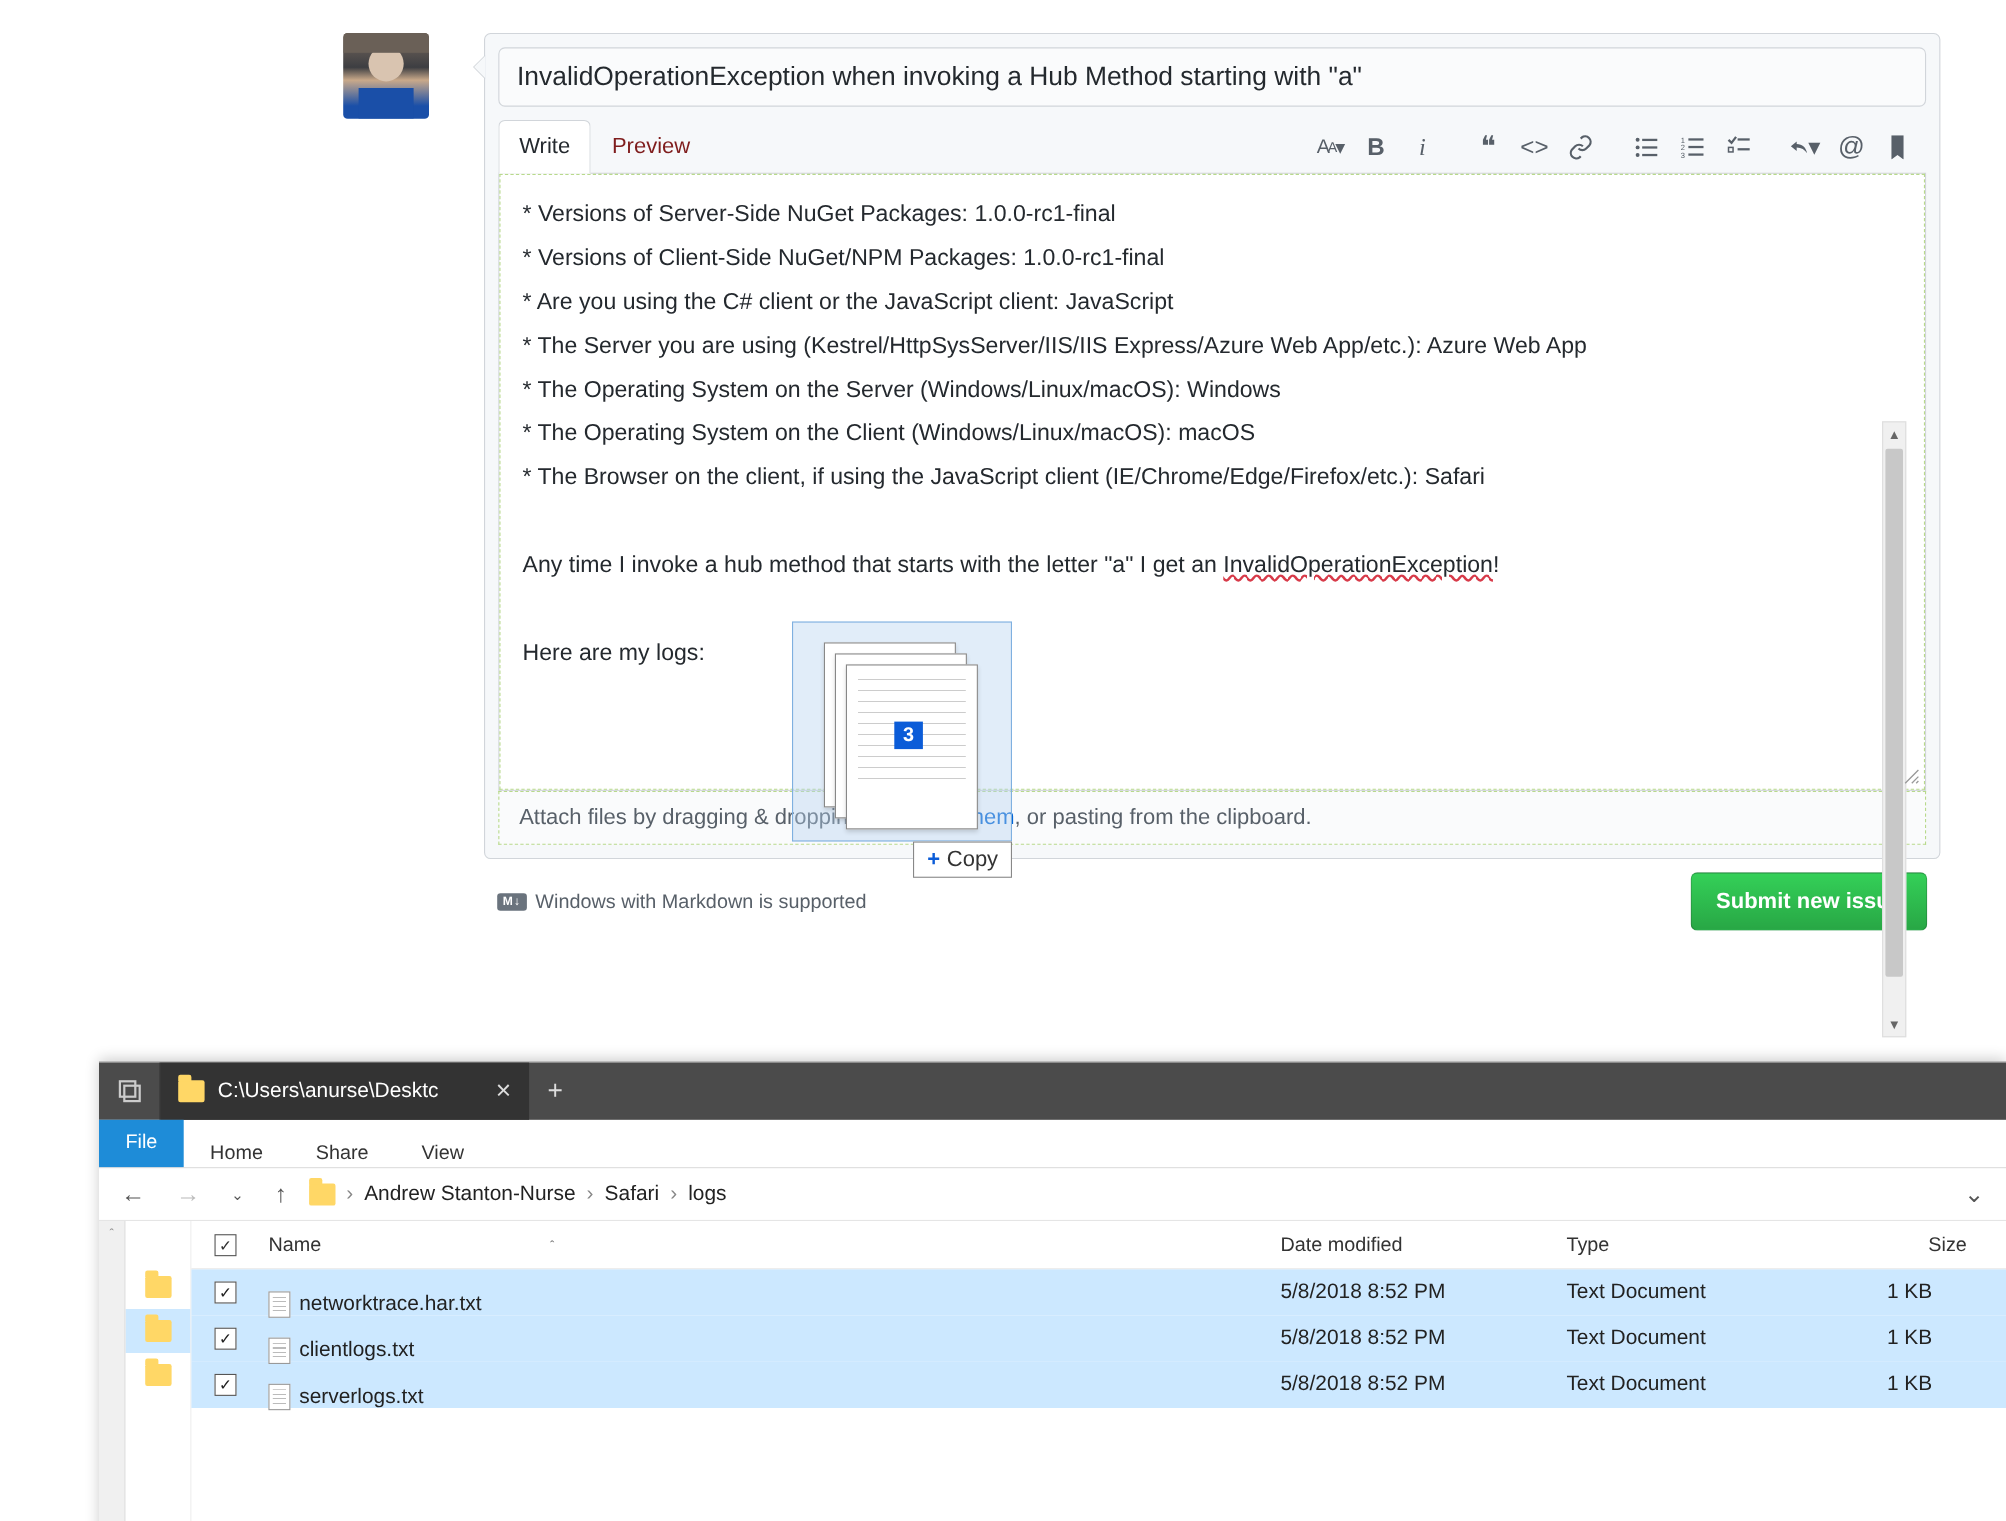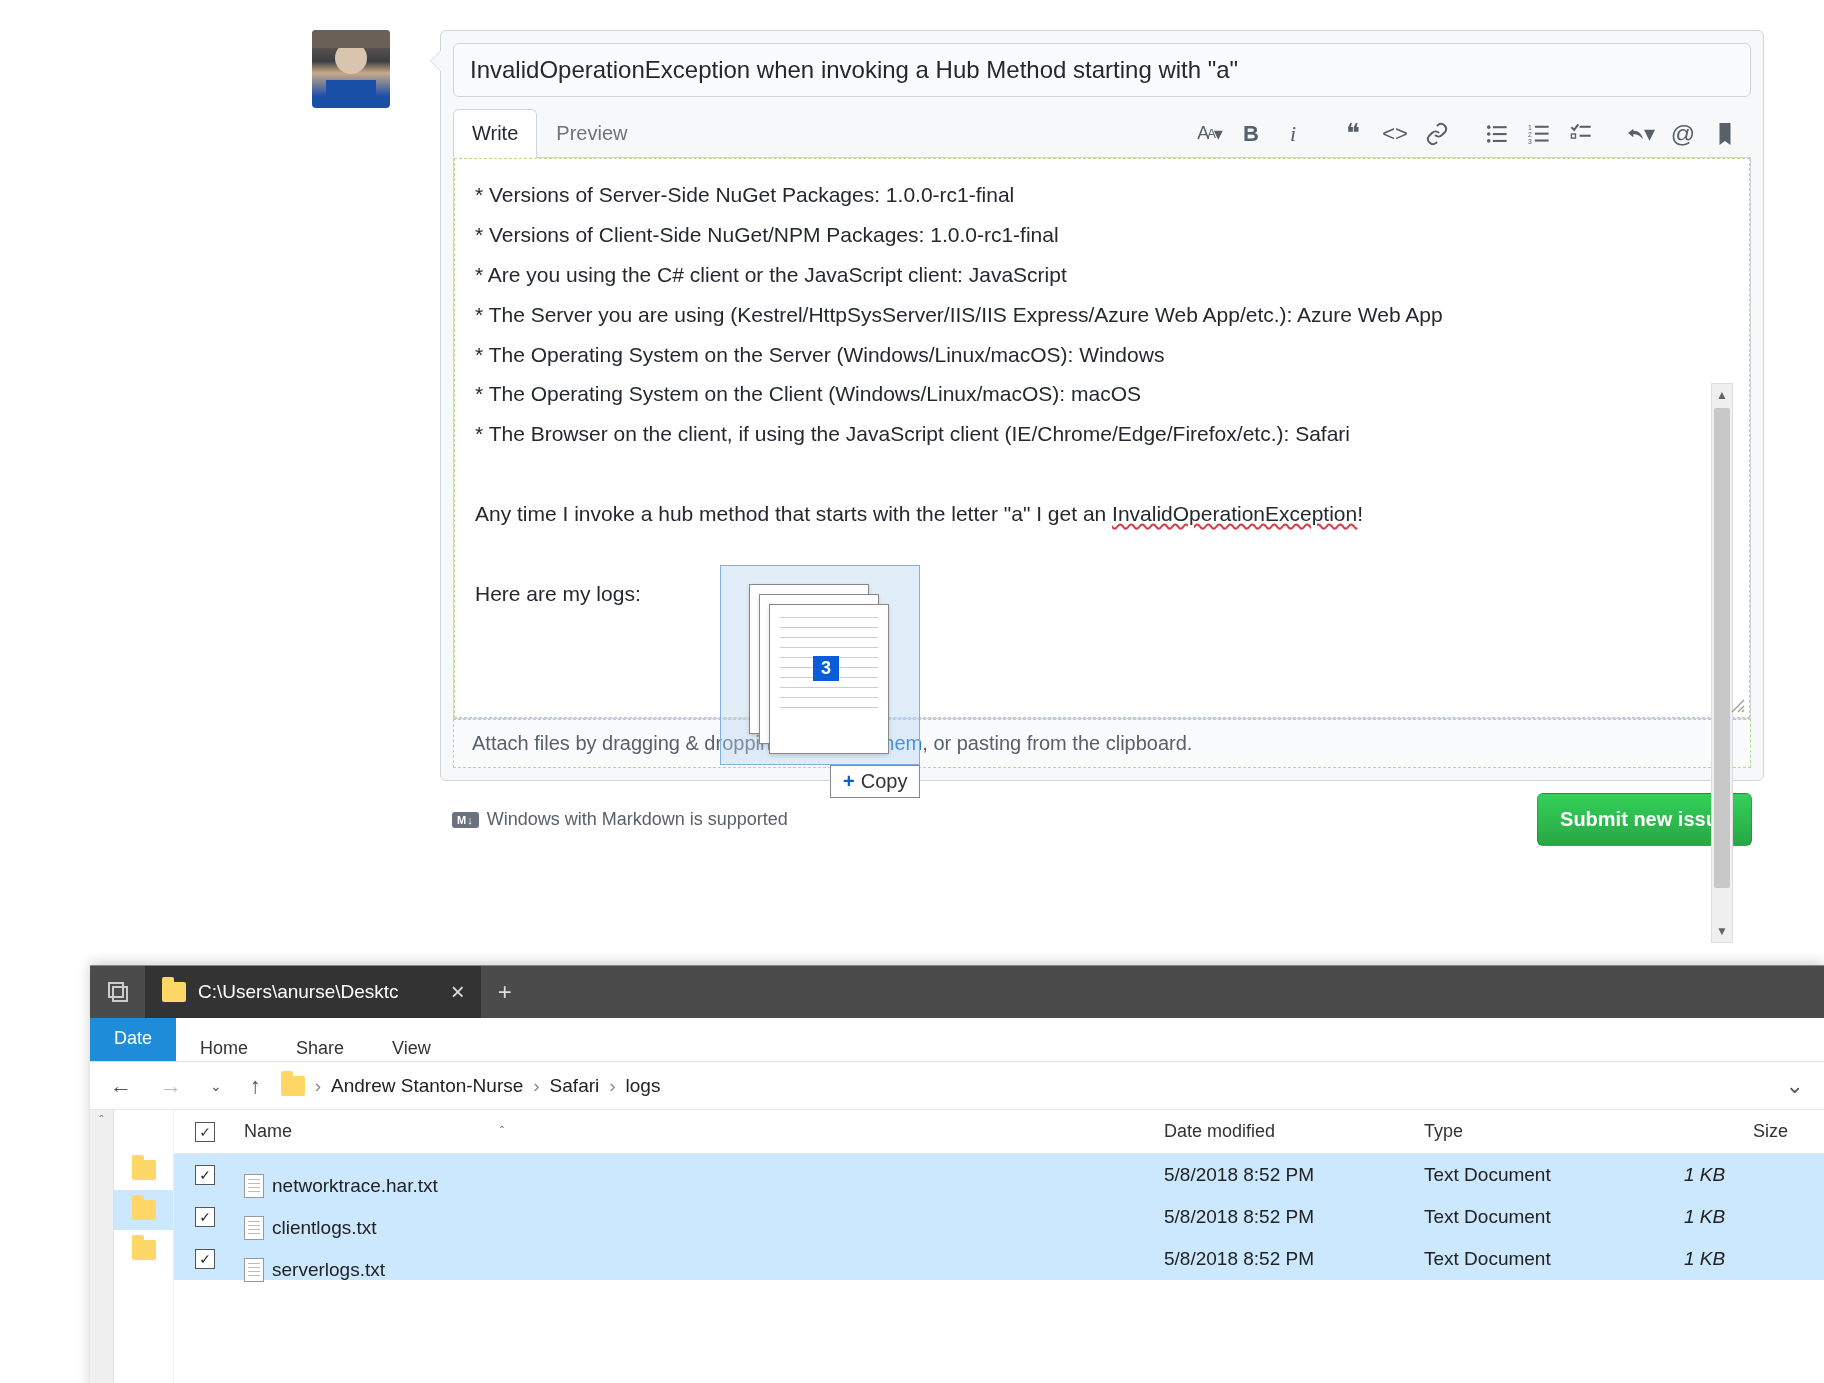--- a/index.html
+++ b/index.html
@@ -63,21 +63,21 @@
     .tab-nav {
       display: flex;
       align-items: center;
       padding: 0 12px;
       position: relative;
     }
     .tabs { display: flex; }
     .tab {
       padding: 12px 18px;
       font-size: 20px;
-      color: #737373;
+      color: #7f1d1d;
       background: transparent;
       border: 1px solid transparent;
       border-radius: 6px 6px 0 0;
       cursor: pointer;
     }
     .tab.active {
       background: #fff;
       border-color: #d1d5da;
       border-bottom-color: #fff;
       color: #24292e;
@@ -188,21 +188,21 @@
     .exp-col-type { width:260px; }
     .exp-col-size { width:140px; text-align:right; padding-right:36px; }
     .exp-col-name .sort-caret { font-size:12px; color:#666; margin-left:200px; }
     .exp-row { display:flex; align-items:center; height:42px; font-size:19px; background:#cce8ff; color:#222; }
     .exp-row .chk { width:62px; display:flex; justify-content:center; }
     .exp-row .doc-icon { width:20px;height:24px;background:#fff;border:1px solid #999;margin-right:8px;position:relative; }
     .exp-row .doc-icon::after { content:"";position:absolute;top:4px;left:3px;right:3px;height:14px;background:repeating-linear-gradient(180deg,#bbb 0,#bbb 1px,transparent 1px,transparent 4px); }
     .exp-row .name-cell { flex:1; display:flex; align-items:center; padding-left:8px;margin-top:21px; }
     .exp-row .date-cell { width:260px; }
     .exp-row .type-cell { width:260px; }
-    .exp-row .size-cell { width:140px; text-align:left; padding-right:36px;font-style:italic; }
+    .exp-row .size-cell { width:140px; text-align:center; padding-right:36px; }
     .checkbox-box { width:20px;height:20px;border:1px solid #555;display:inline-flex;align-items:center;justify-content:center;font-size:14px;background:#fff; }
     svg { display:block; }
     .resize-handle{position:absolute;bottom:4px;right:4px;width:16px;height:16px;}
     .scrollbar-vert{position:absolute;right:17px;top:225px;width:22px;height:560px;background:#f0f0f0;border:1px solid #ddd;}
     .scrollbar-vert .sv-btn{height:22px;display:flex;align-items:center;justify-content:center;color:#666;font-size:12px;}
     .scrollbar-vert .sv-thumb{position:absolute;left:2px;right:2px;top:24px;height:480px;background:#c8c8c8;border-radius:2px;}
   </style>
 </head>
 <body>
 
@@ -342,21 +342,21 @@
         </svg>
     </div>
     <div class="exp-tab">
       <span class="exp-folder-icon"></span>
       <span>C:\Users\anurse\Desktc</span>
       <span class="exp-tab-close">×</span>
     </div>
     <div class="exp-addtab">+</div>
   </div>
   <div class="exp-ribbon">
-    <div class="exp-ribbon-file">Date</div>
+    <div class="exp-ribbon-file">File</div>
     <div class="exp-ribbon-tab">Home</div>
     <div class="exp-ribbon-tab">Share</div>
     <div class="exp-ribbon-tab">View</div>
   </div>
   <div class="exp-nav">
     <span class="exp-nav-arrow">←</span>
     <span class="exp-nav-arrow disabled">→</span>
     <span class="exp-nav-arrow" style="font-size:14px;">⌄</span>
     <span class="exp-nav-arrow">↑</span>
     <div class="exp-addr">

